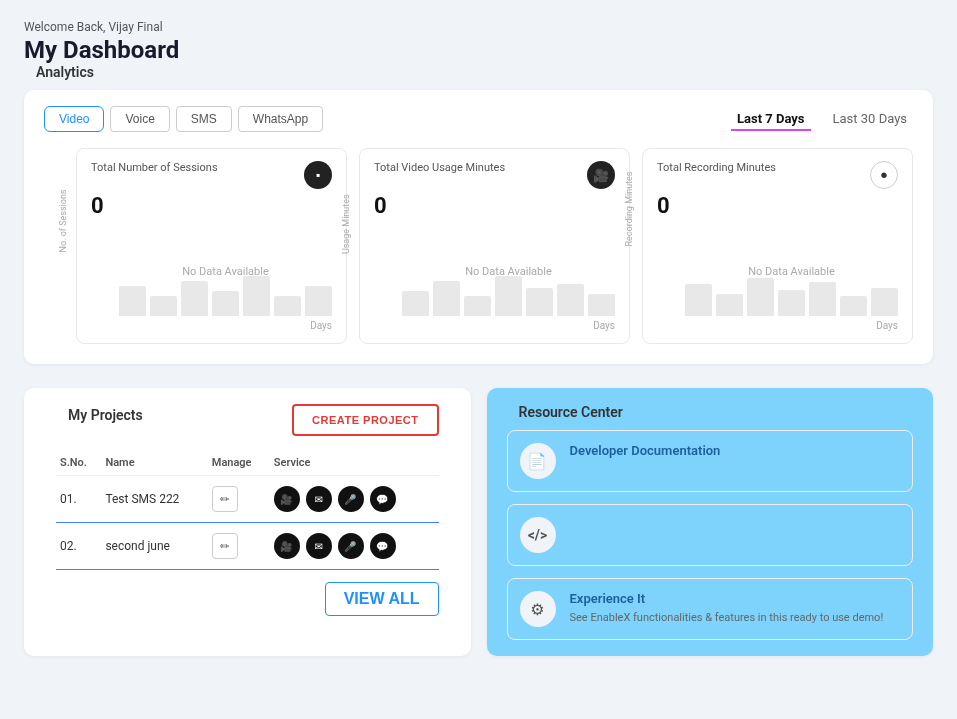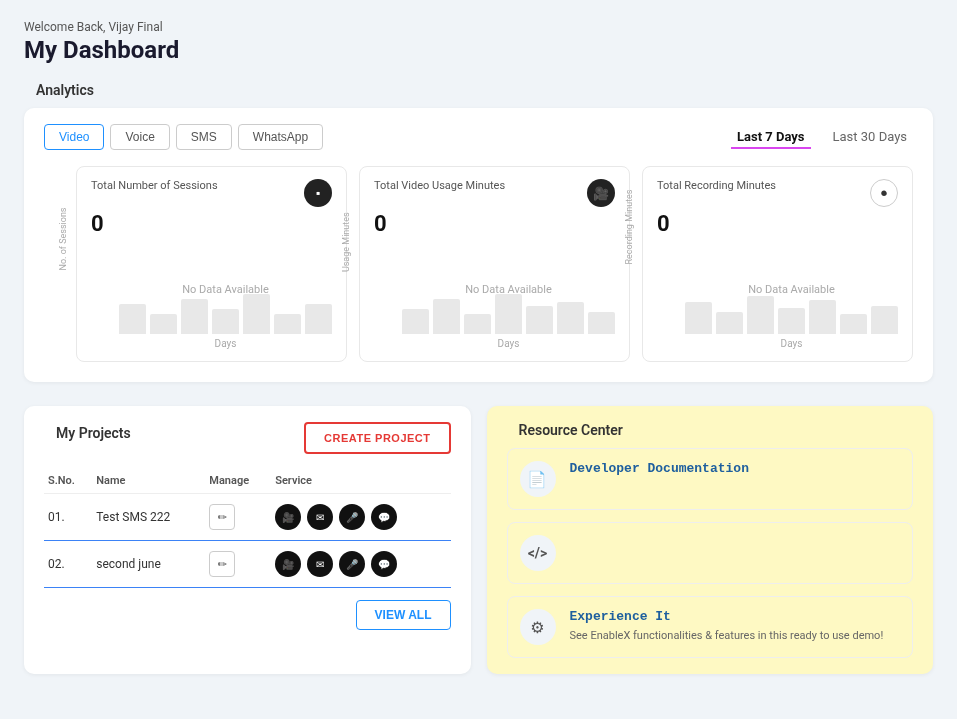--- a/index.html
+++ b/index.html
@@ -16,21 +16,20 @@
     }
     .welcome-text {
       font-size: 12px;
       color: #555;
       margin-bottom: 2px;
     }
     .page-title {
       font-size: 24px;
       font-weight: 700;
       color: #1a1a2e;
-      margin-bottom: 18px;
     }
     .section-title {
       font-size: 14px;
       font-weight: 600;
       color: #333;
       margin-bottom: 10px;
       margin-left: 12px;
     }
     .analytics-card {
       background: #fff;
@@ -55,20 +54,21 @@
       border: 1.5px solid #ccc;
       background: #fff;
       font-size: 12px;
       cursor: pointer;
       color: #555;
     }
     .tab-btn.active {
       border-color: #1e90ff;
       color: #1e90ff;
       background: #fff;
+      border-radius: 6px;
     }
     .tabs-right {
       display: flex;
       gap: 16px;
       font-size: 13px;
     }
     .time-filter {
       cursor: pointer;
       color: #666;
       padding: 3px 6px;
@@ -147,21 +147,21 @@
       height: 80px;
     }
     .chart-bar {
       flex: 1;
       background: #e8e8e8;
       border-radius: 2px 2px 0 0;
     }
     .chart-axis-label {
       font-size: 10px;
       color: #aaa;
-      text-align: center;
+      text-align: right;
       margin-top: 4px;
     }
     .chart-y-label {
       position: absolute;
       left: -28px;
       top: 50%;
       transform: rotate(-90deg) translateX(50%);
       font-size: 9px;
       color: #aaa;
       white-space: nowrap;
@@ -173,21 +173,21 @@
     }
     
     .bottom-row {
       display: grid;
       grid-template-columns: 1fr 1fr;
       gap: 16px;
     }
     .projects-panel {
       background: #fff;
       border-radius: 10px;
-      padding: 16px 20px;
+      padding: 16px 32px;
       box-shadow: 0 1px 4px rgba(0,0,0,0.06);
     }
     .projects-header {
       display: flex;
       align-items: center;
       justify-content: space-between;
       margin-bottom: 14px;
     }
     .create-project-btn {
       padding: 8px 18px;
@@ -251,26 +251,26 @@
       display: flex;
       justify-content: flex-end;
       margin-top: 12px;
     }
     .view-all-btn {
       padding: 7px 18px;
       border: 1.5px solid #1e90ff;
       background: #fff;
       color: #1e90ff;
       border-radius: 4px;
-      font-size: 12px;
+      font-size: 16px;
       font-weight: 600;
       cursor: pointer;
     }
     .resource-panel {
-      background: #fef9c3;
+      background: #7dd3fc;
       border-radius: 10px;
       padding: 16px 20px;
       box-shadow: 0 1px 4px rgba(0,0,0,0.06);
     }
     .resource-cards {
       display: flex;
       flex-direction: column;
       gap: 12px;
     }
     .resource-card {
@@ -291,21 +291,20 @@
       justify-content: center;
       font-size: 16px;
       flex-shrink: 0;
       color: #555;
     }
     .resource-text h4 {
       font-size: 13px;
       font-weight: 600;
       color: #1e5f9e;
       margin-bottom: 4px;
-      font-family: Liberation Mono, monospace;
     }
     .resource-text p {
       font-size: 11px;
       color: #666;
       line-height: 1.5;
     }
   </style>
 </head>
 <body>
 

